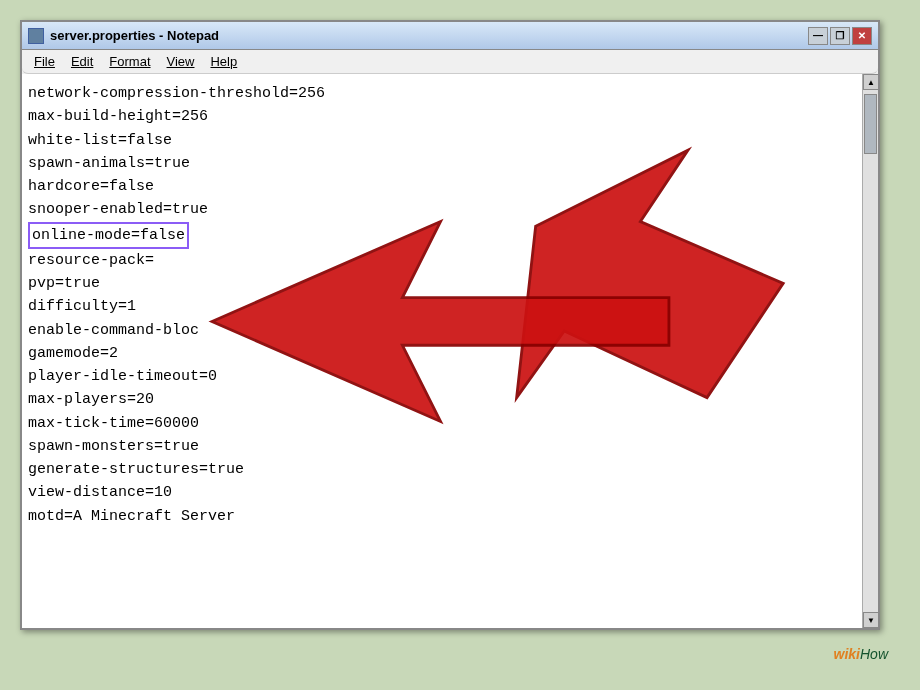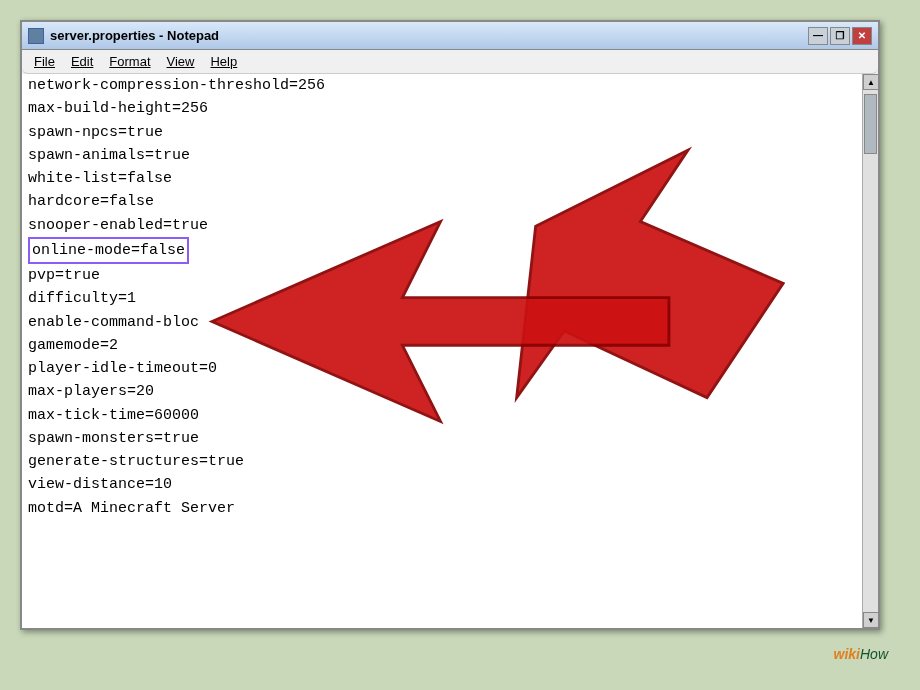--- a/index.html
+++ b/index.html
@@ -108,21 +108,21 @@
     .content-area {
       flex: 1;
       display: flex;
       overflow: hidden;
       position: relative;
     }
 
     .text-area {
       flex: 1;
       background: white;
-      padding: 0 6px;
+      padding: 8px 6px;
       font-family: 'Courier New', Courier, monospace;
       font-size: 15px;
       line-height: 1.55;
       color: #000;
       overflow: hidden;
       position: relative;
     }
 
     .text-line {
       white-space: nowrap;
@@ -227,26 +227,26 @@
       <span class="menu-item">Format</span>
       <span class="menu-item">View</span>
       <span class="menu-item">Help</span>
     </div>
 
     <div class="content-area">
       <div class="text-area" id="text-editor">
 
       <span class="text-line">network-compression-threshold=256</span>
           <span class="text-line">max-build-height=256</span>
-          <span class="text-line">spawn-npcs=true</span>
+          <span class="text-line">white-list=false</span>
           <span class="text-line">spawn-animals=true</span>
-          <span class="text-line">white-list=false</span>
           <span class="text-line">hardcore=false</span>
           <span class="text-line">snooper-enabled=true</span>
           <span class="text-line"><span class="highlighted-line">online-mode=false</span></span>
+          <span class="text-line">resource-pack=</span>
           <span class="text-line">pvp=true</span>
           <span class="text-line">difficulty=1</span>
           <span class="text-line">enable-command-bloc</span>
           <span class="text-line">gamemode=2</span>
           <span class="text-line">player-idle-timeout=0</span>
           <span class="text-line">max-players=20</span>
           <span class="text-line">max-tick-time=60000</span>
           <span class="text-line">spawn-monsters=true</span>
           <span class="text-line">generate-structures=true</span>
           <span class="text-line">view-distance=10</span>

